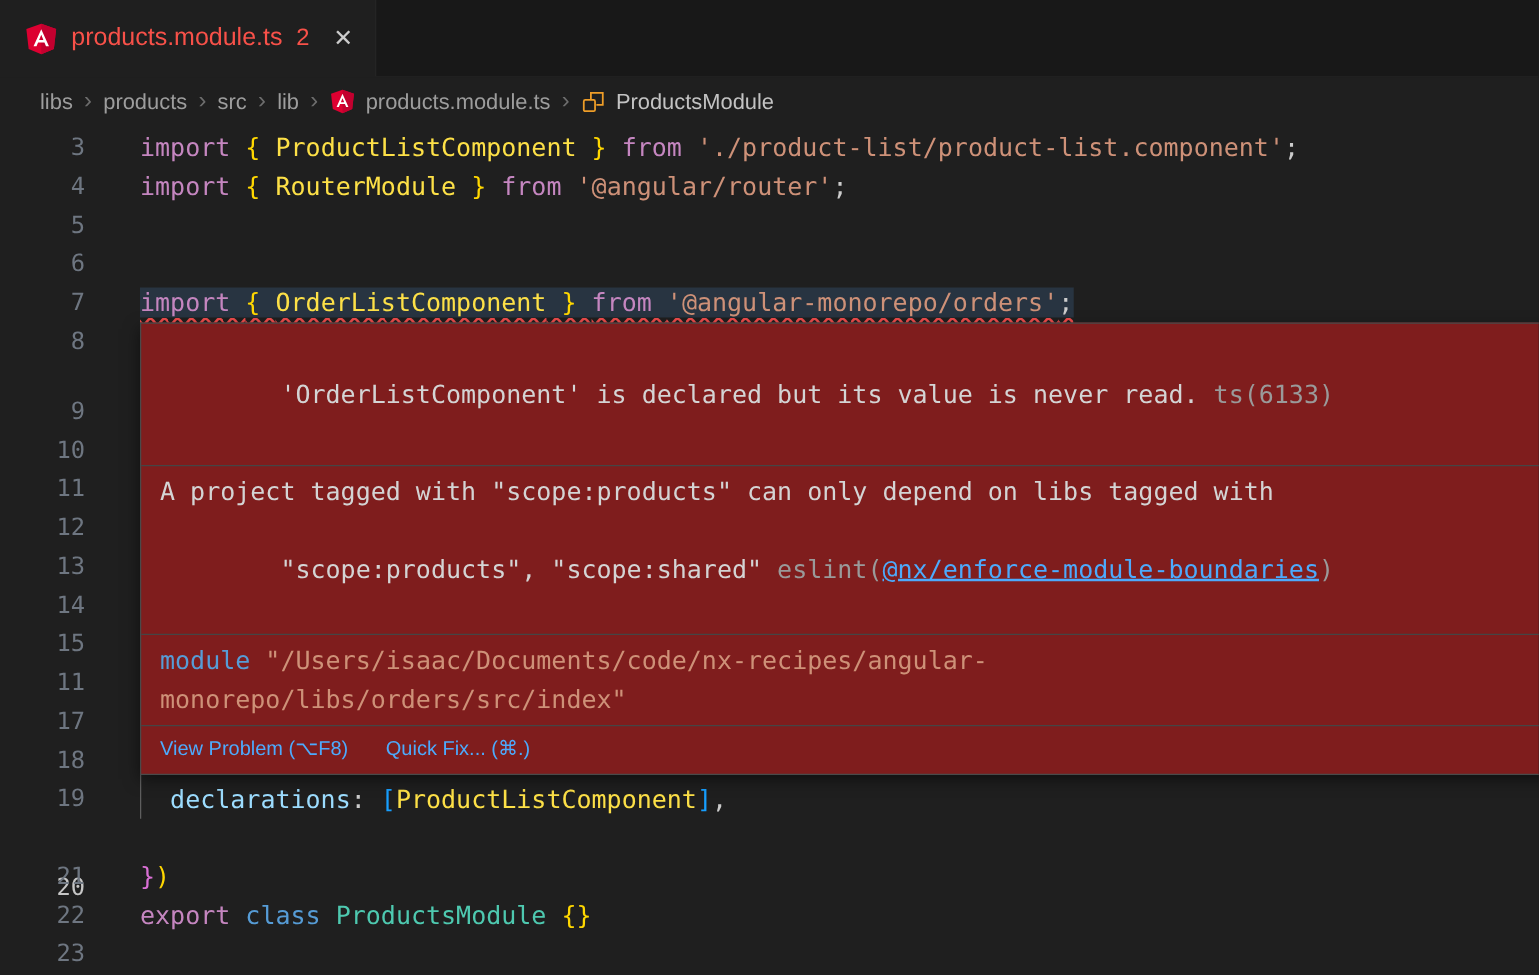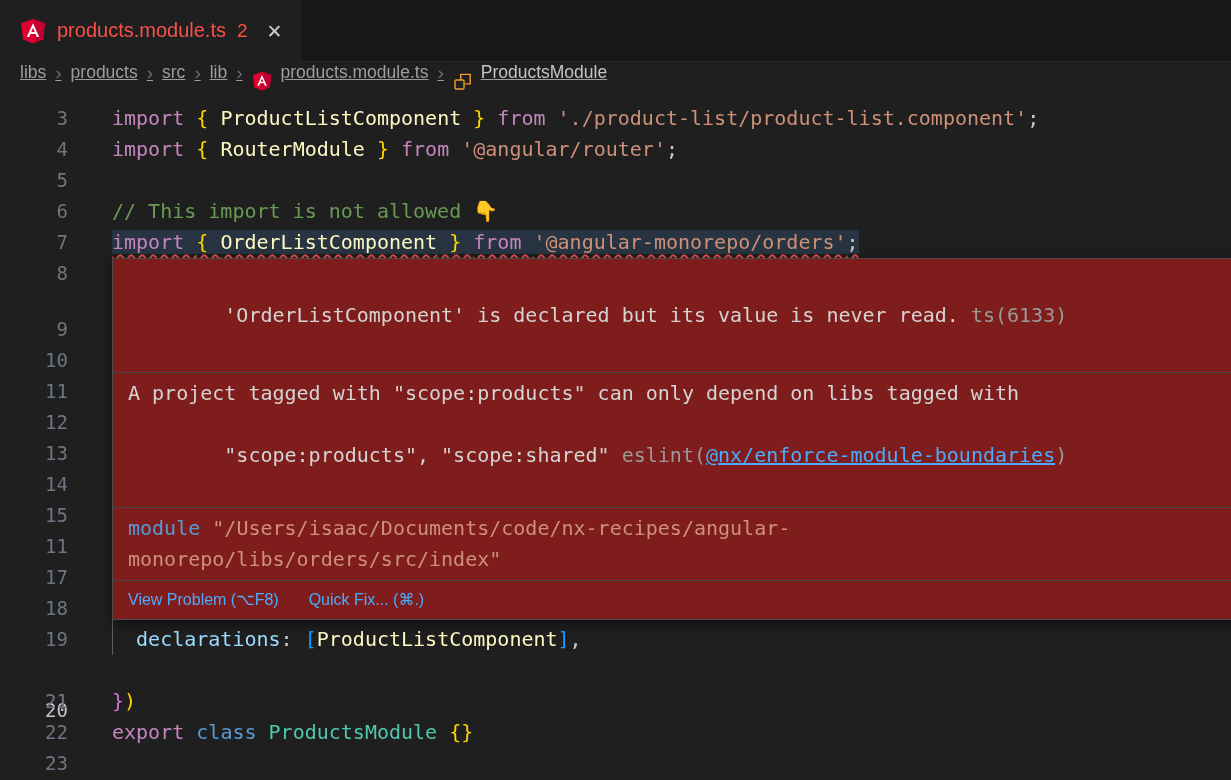--- a/index.html
+++ b/index.html
@@ -11,38 +11,38 @@
   
   .tabstrip{ height:62px; background:#181818; display:flex; align-items:stretch; border-bottom:1px solid #232323;}
   .tab{ display:flex; align-items:center; gap:11px; padding:0 18px 0 20px;
         background:#1f1f1f; border-right:1px solid #242424; cursor:pointer;}
   .tab svg{ display:block; }
   .tab-title{ font-family:"Liberation Sans","DejaVu Sans",sans-serif; font-size:20px; color:#f85149; }
   .tab-badge{ font-family:"Liberation Sans","DejaVu Sans",sans-serif; font-size:19px; color:#f85149; }
   .tab-close{ color:#cccccc; font-size:19px; margin-left:8px; cursor:pointer;
               font-family:"DejaVu Sans",sans-serif; }
   
-  .breadcrumb{ height:38px; display:flex; gap:9px; padding-left:20px;
+  .breadcrumb{ height:38px; display:flex; align-items:center; gap:9px; padding-left:32px;
                background:#1f1f1f; font-family:"Liberation Sans","DejaVu Sans",sans-serif;
-               font-size:17.5px; color:#9d9d9d;text-decoration:underline; }
+               font-size:17.5px; color:#9d9d9d; }
   .bc-sep{ color:#6d6d6d; font-size:19px; }
   .bc-item{ cursor:pointer; }
   .bc-item.last{ color:#c3c3c3; }
   .bc-icon{ display:flex; align-items:center; }
   
   .editor{ position:relative; height:680px; font-size:20px; }
   .line{ position:absolute; left:0; right:0; height:31px; display:flex; line-height:31px; cursor:text;}
   .ln{ width:68px; text-align:right; color:#6e7681; font-size:19px; flex:none; }
   .ln.active{ color:#c6c6c6;margin-top:40px; }
   .code{ margin-left:44px; white-space:pre; color:#cccccc; }
   .g{ display:inline-block; width:2ch; height:31px; vertical-align:top; border-left:1px solid #3a3a3a; }
   .code .g:first-child{ border-left-color:#5e5e5e; }
   .code-text.hl{ background:rgba(56,93,130,.35); }
   .squiggle{ text-decoration:underline wavy #f14c4c; text-decoration-thickness:1.5px; text-underline-offset:5px; }
-  .tk-kw{color:#c586c0}.tk-kw2{color:#569cd6}.tk-cls{color:#fef9c3}.tk-prop{color:#9cdcfe}
+  .tk-kw{color:#c586c0}.tk-kw2{color:#569cd6}.tk-cls{color:#fde047}.tk-prop{color:#9cdcfe}
   .tk-str{color:#ce9178}.tk-cmt{color:#6a9955}.tk-pun{color:#cccccc}
   .tk-b1{color:#ffd700}.tk-b2{color:#da70d6}.tk-b3{color:#179fff}
   .tk-type{color:#4ec9b0}.tk-emoji{color:#e8b339}
   .blame{ color:#6e6e6e; margin-left:78px; }
   
   .hover{ position:absolute; left:112px; top:158px; width:1212px; background:#7f1d1d;
           border:1px solid #4a4a4a; box-shadow:0 4px 12px rgba(0,0,0,.5); z-index:5; }
   .hv-row{ padding:10px 15px; border-bottom:1px solid #454545; }
   .hv-row.mid{ padding:5px 15px; }
   .hv-line{ line-height:31px; color:#d4d4d4; white-space:pre-wrap; }
@@ -108,21 +108,20 @@
       <div class="line" style="top: 34px;">
         <div class="ln">4</div>
         <div class="code"><span class="code-text"><span class="tk-kw">import </span><span class="tk-b1">{ </span><span class="tk-cls">RouterModule</span><span class="tk-b1"> } </span><span class="tk-kw">from </span><span class="tk-str">'@angular/router'</span><span class="tk-pun">;</span></span></div>
       </div>
       <div class="line" style="top: 65px;">
         <div class="ln">5</div>
         <div class="code"></div>
       </div>
       <div class="line" style="top: 96px;">
         <div class="ln">6</div>
-        <div class="code"><span class="code-text"><span class="tk-cmt">// This import is not allowed </span><span class="tk-emoji">👇</span></span></div>
       </div>
       <div class="line" style="top: 127px;">
         <div class="ln">7</div>
         <div class="code"><span class="code-text hl squiggle"><span class="tk-kw">import </span><span class="tk-b1">{ </span><span class="tk-cls">OrderListComponent</span><span class="tk-b1"> } </span><span class="tk-kw">from </span><span class="tk-str">'@angular-monorepo/orders'</span><span class="tk-pun">;</span></span></div>
       </div>
       <div class="line" style="top: 158px;">
         <div class="ln">8</div>
         <div class="code"></div>
       </div>
       <div class="line" style="top: 214px;">

